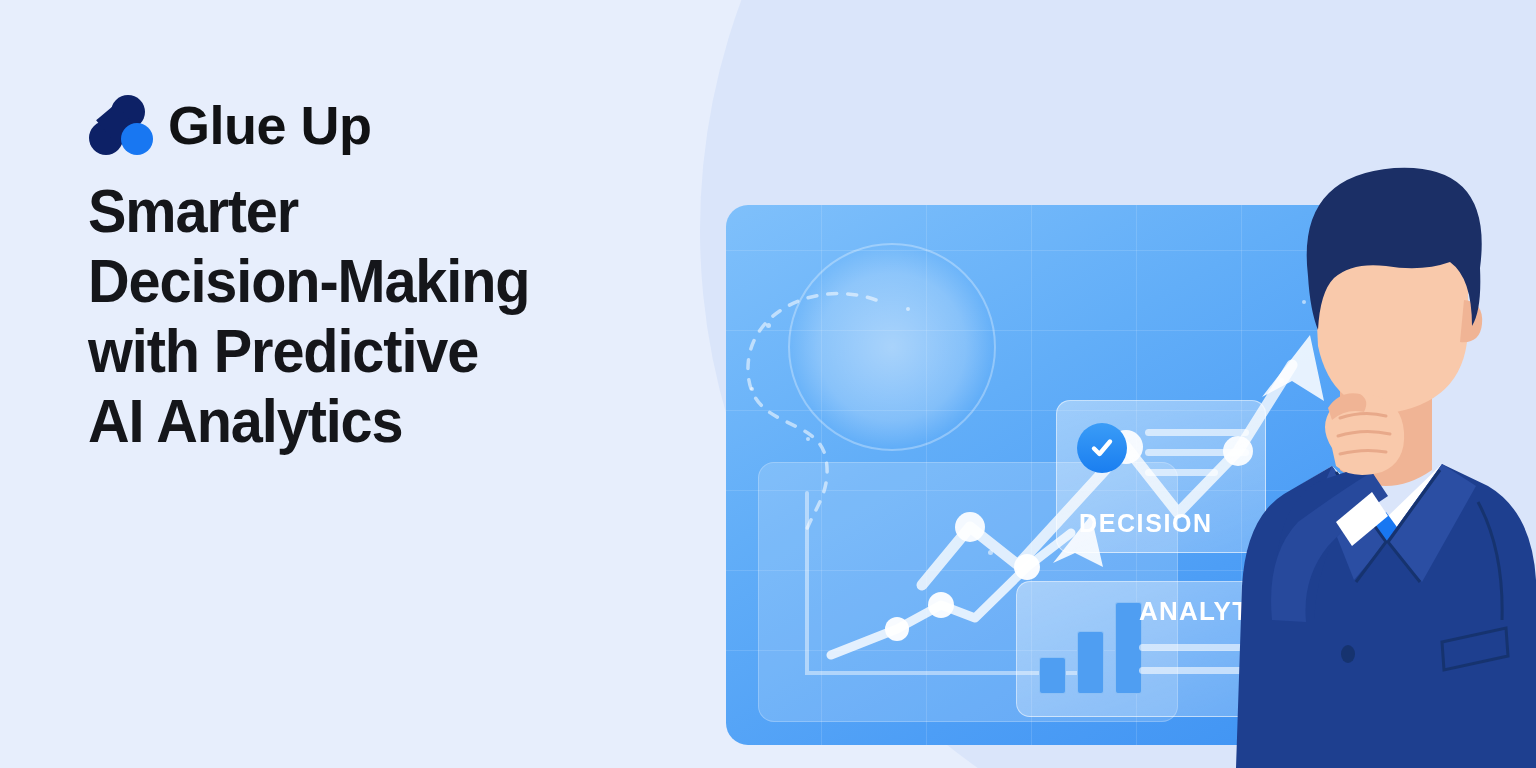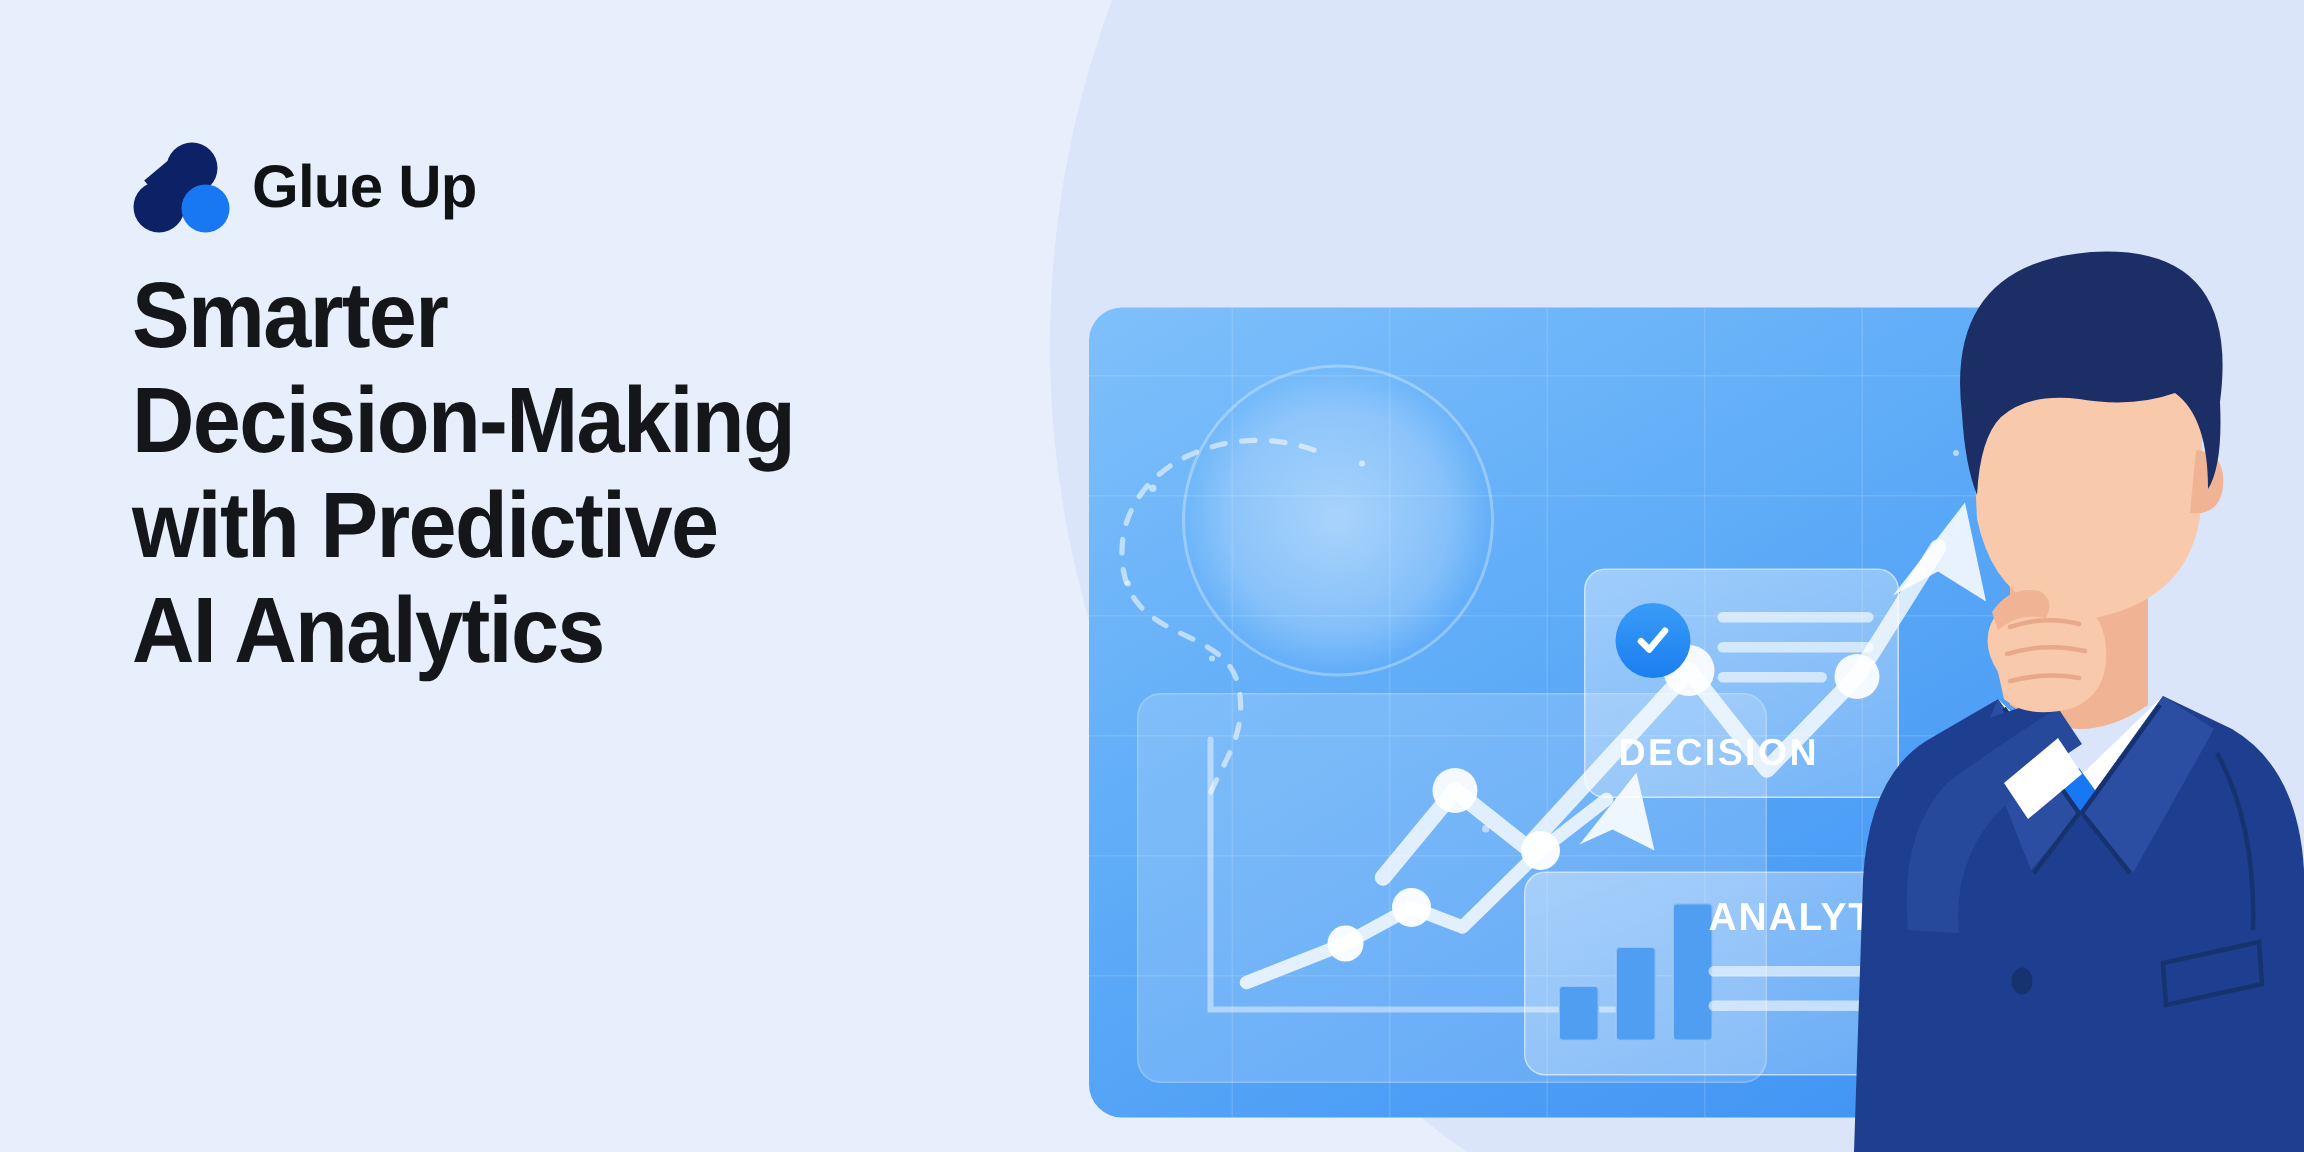--- a/index.html
+++ b/index.html
@@ -35,21 +35,21 @@
     height:66px; gap:14px;
   }
   .logo-mark{
     position:relative;
     width:66px; height:62px;
     flex:none;
   }
   .logo-mark svg{ display:block; width:66px; height:62px; }
 
   .logo-word{
-    font-size:40px;
+    font-size:54px;
     font-weight:700;
     color:#111214;
     letter-spacing:-0.5px;
     line-height:1;
     white-space:nowrap;
   }
 
   .headline{
     margin-top:18px;
     font-size:62px;
@@ -129,21 +129,21 @@
     width:420px; height:260px;
     border-radius:16px;
     background:rgba(255,255,255,0.17);
     border:1px solid rgba(255,255,255,0.22);
   }
   .subpanel svg{ position:absolute; left:0; top:0; }
 
   
   .card-decision{
     position:absolute;
-    left:330px; top:174px;
+    left:330px; top:195px;
     width:210px; height:153px;
     border-radius:14px;
     background:linear-gradient(160deg, rgba(255,255,255,0.40) 0%, rgba(255,255,255,0.22) 100%);
     border:1.5px solid rgba(255,255,255,0.52);
   }
   .check-circle{
     position:absolute;
     left:20px; top:22px;
     width:50px; height:50px;
     border-radius:50%;

